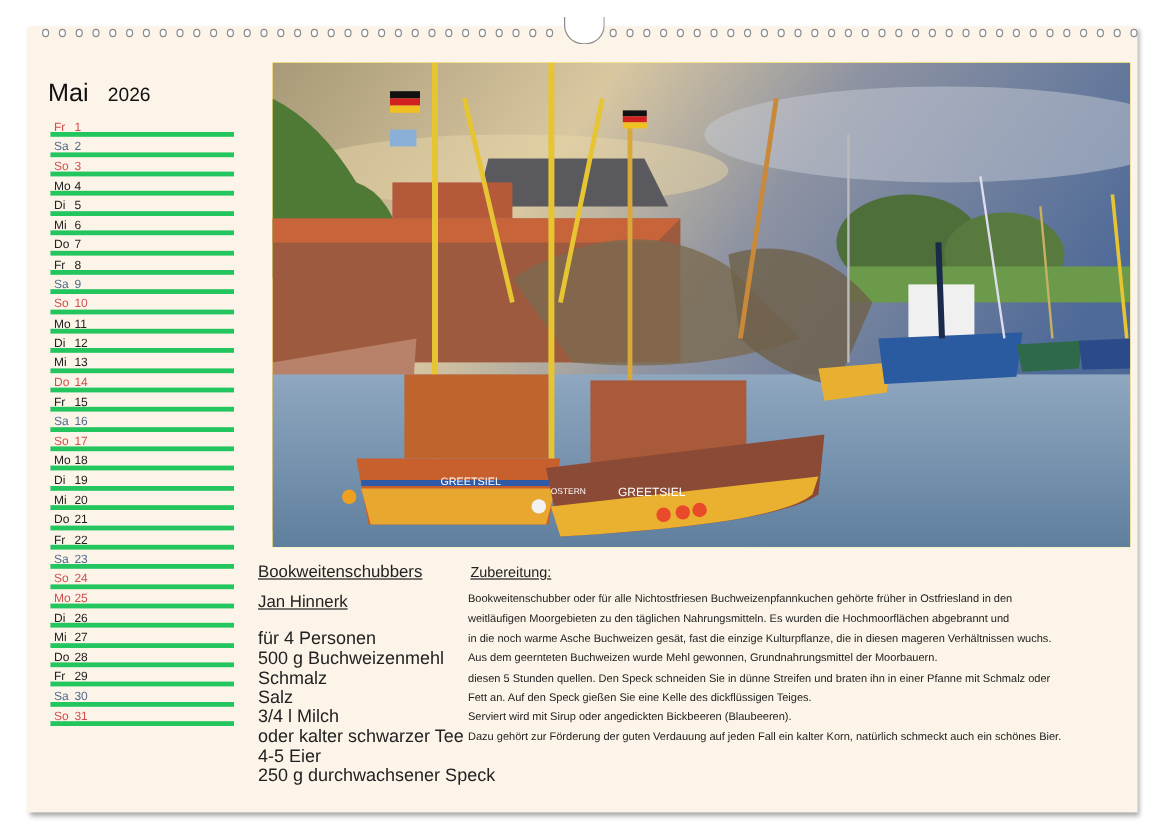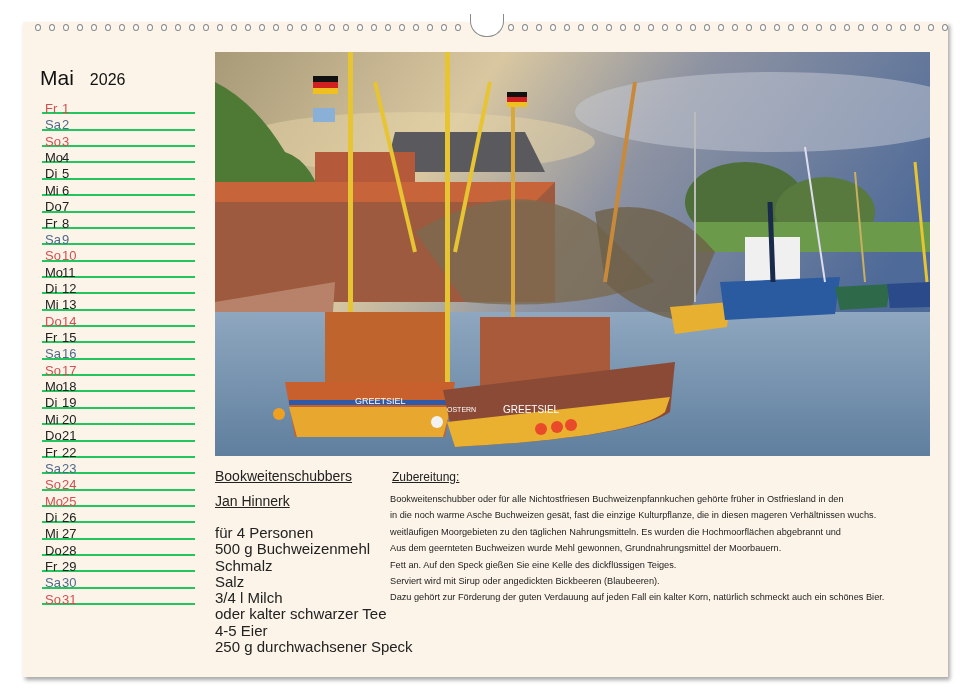--- a/index.html
+++ b/index.html
@@ -4,28 +4,28 @@
 <style>
   html, body { margin:0; padding:0; }
   body { width:971px; height:700px; background:#ffffff; position:relative; overflow:hidden; font-family:"Liberation Sans", sans-serif; }
   .page { position:absolute; left:23px; top:22px; width:925px; height:655px; background:#fcf4e8; box-shadow: 2px 3px 4px rgba(0,0,0,0.35); }
   .holes { position:absolute; left:0; top:0; width:971px; height:20px; }
   .hole { position:absolute; top:24px; width:6px; height:7px; border:1px solid #8a8a8a; border-radius:50%; background:#fff; box-sizing:border-box; }
   .hanger { position:absolute; left:470px; top:14px; width:32px; height:22px; border:1px solid #8a8a8a; border-top:none; border-radius:0 0 16px 16px; background:#fff; }
   .month-title { position:absolute; left:40px; top:66px; font-size:21px; color:#111; white-space:nowrap; }
   .month-title .yr { font-size:16px; margin-left:16px; }
   .days { position:absolute; left:42px; top:98px; width:153px; }
-  .day { height:16.37px; border-bottom:2px solid #22c55e; box-sizing:border-box; font-size:13px; position:relative; }
+  .day { height:16.37px; border-bottom:4px solid #22c55e; box-sizing:border-box; font-size:10px; position:relative; }
   .day span { position:absolute; top:3px; }
   .day .dn { left:3px; }
   .day .dd { left:20px; }
   .c-red { color:#d05050; }
   .c-blue { color:#4f6a8c; }
   .c-black { color:#222; }
-  .photo { position:absolute; left:215px; top:52px; width:715px; height:404px; overflow:hidden; background:#fde047; }
+  .photo { position:absolute; left:227px; top:52px; width:715px; height:404px; overflow:hidden; background:#fde047; }
   .recipe-title { position:absolute; left:215px; top:468px; font-size:14px; color:#222; text-decoration:underline; white-space:nowrap; }
   .recipe-sub { position:absolute; left:215px; top:493px; font-size:14px; color:#222; text-decoration:underline; white-space:nowrap; }
   .ingredients { position:absolute; left:215px; top:525px; font-size:15px; color:#222; line-height:16.3px; }
   .prep-head { position:absolute; left:392px; top:470px; font-size:12px; color:#222; text-decoration:underline; }
   .prep-text { position:absolute; left:390px; top:491px; width:550px; font-size:9.2px; color:#222; line-height:16.4px; white-space:nowrap; }
 </style>
 </head>
 <body>
 
 <div class="page"></div>
@@ -321,19 +321,20 @@
     <div>Salz</div>
     <div>3/4 l Milch</div>
     <div>oder kalter schwarzer Tee</div>
     <div>4-5 Eier</div>
     <div>250 g durchwachsener Speck</div>
   </div>
 
 <div class="prep-head">Zubereitung:</div>
 <div class="prep-text" id="prep">
     <div>Bookweitenschubber oder für alle Nichtostfriesen Buchweizenpfannkuchen gehörte früher in Ostfriesland in den</div>
+    <div>weitläufigen Moorgebieten zu den täglichen Nahrungsmitteln. Es wurden die Hochmoorflächen abgebrannt und</div>
     <div>in die noch warme Asche Buchweizen gesät, fast die einzige Kulturpflanze, die in diesen mageren Verhältnissen wuchs.</div>
-    <div>weitläufigen Moorgebieten zu den täglichen Nahrungsmitteln. Es wurden die Hochmoorflächen abgebrannt und</div>
     <div>Aus dem geernteten Buchweizen wurde Mehl gewonnen, Grundnahrungsmittel der Moorbauern.</div>
+    <div>diesen 5 Stunden quellen. Den Speck schneiden Sie in dünne Streifen und braten ihn in einer Pfanne mit Schmalz oder</div>
     <div>Fett an. Auf den Speck gießen Sie eine Kelle des dickflüssigen Teiges.</div>
     <div>Serviert wird mit Sirup oder angedickten Bickbeeren (Blaubeeren).</div>
     <div>Dazu gehört zur Förderung der guten Verdauung auf jeden Fall ein kalter Korn, natürlich schmeckt auch ein schönes Bier.</div>
   </div>
 
 </body></html>

